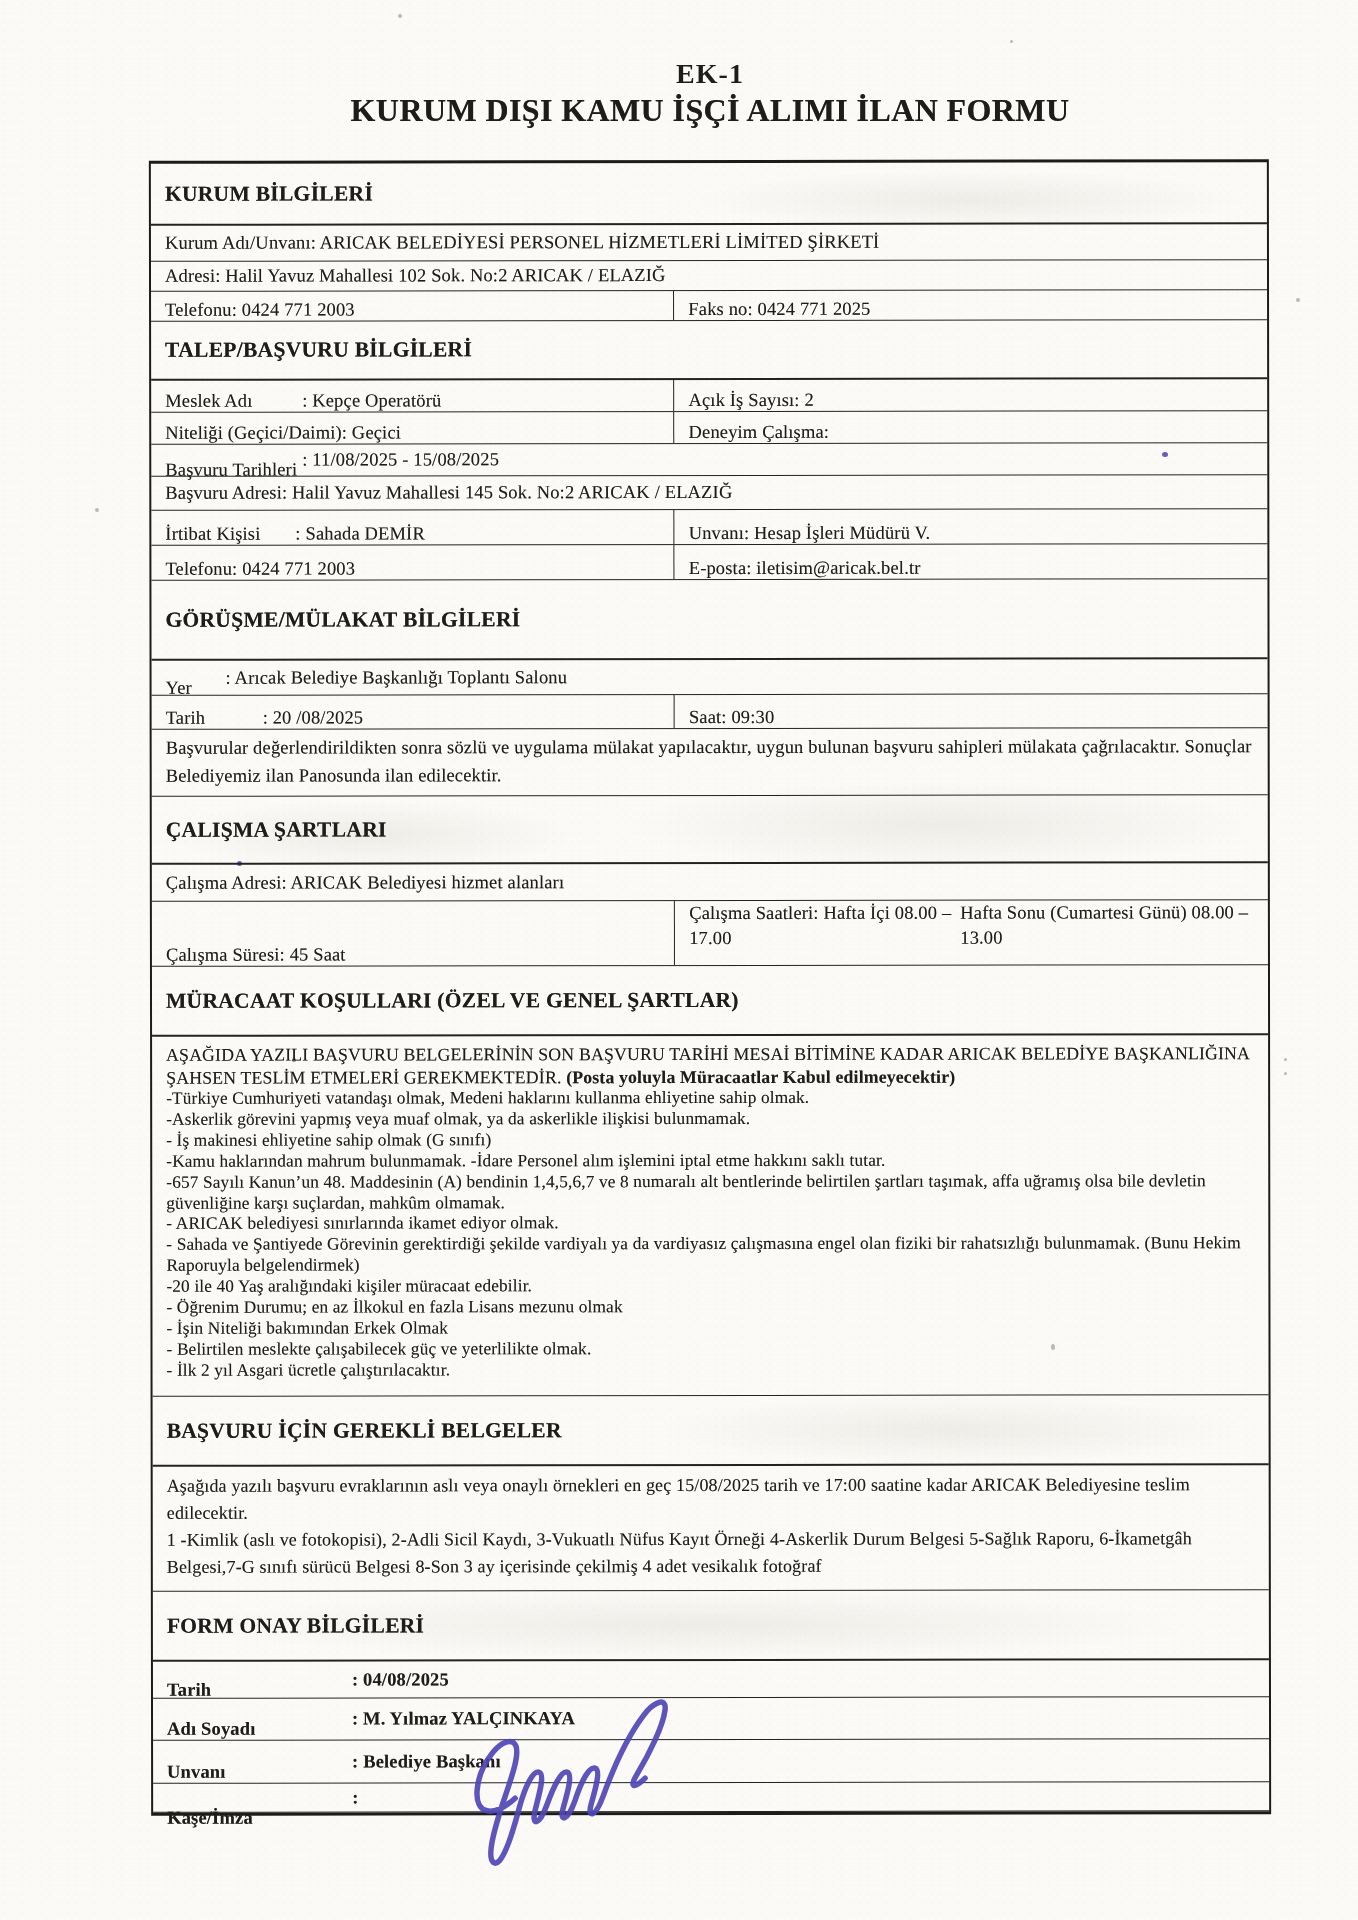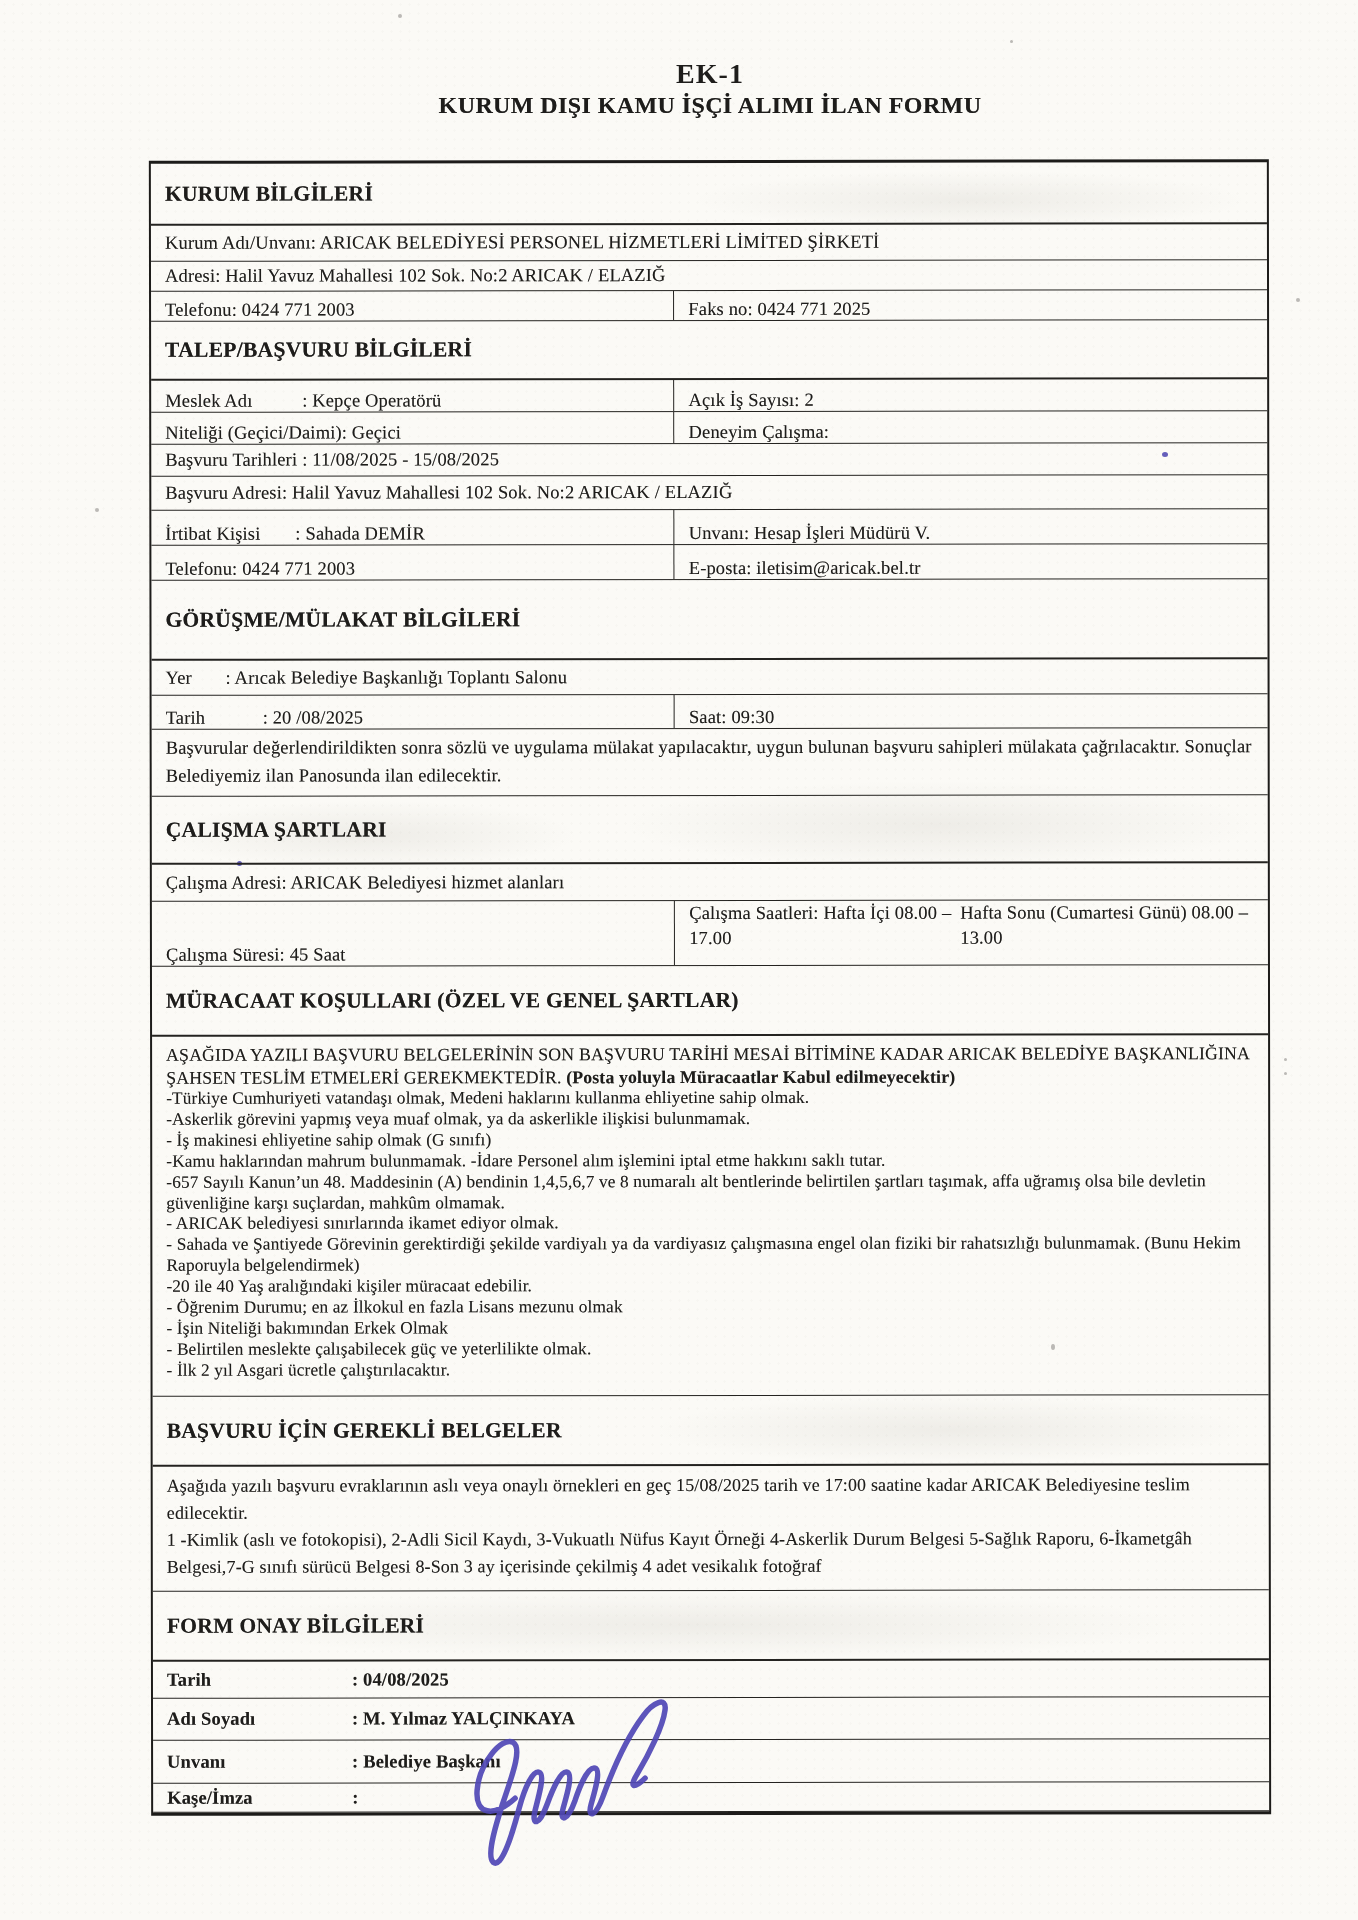--- a/index.html
+++ b/index.html
@@ -20,21 +20,21 @@
   }
   
   .wash{position:absolute;pointer-events:none;border-radius:50%;
     background:radial-gradient(ellipse at center, rgba(125,118,104,0.10), rgba(125,118,104,0.0) 70%);}
   .speck{position:absolute;border-radius:50%;background:rgba(40,38,34,0.55);}
   .speck.blue{background:rgba(74,67,176,0.85);}
   .speck.faint{background:rgba(40,38,34,0.3);}
 
   .titles{position:absolute;left:150px;top:58px;width:1120px;text-align:center;}
   .ek{font-size:28px;font-weight:700;letter-spacing:1px;}
-  .main-title{font-size:24px;font-weight:700;letter-spacing:0.4px;margin-top:2px;
+  .main-title{font-size:32px;font-weight:700;letter-spacing:0.4px;margin-top:2px;
     text-shadow:0 0 0.5px rgba(0,0,0,0.55);}
 
   .doc-table{
     position:absolute;left:150px;top:160px;width:1120px;
     border:2px solid #1d1c1a;border-top-width:3px;border-bottom-width:3px;
     transform:rotate(-0.08deg);
     box-sizing:border-box;
     background:transparent;
   }
   .t-row{
@@ -50,21 +50,21 @@
   .sec-head{
     font-size:21.5px;font-weight:700;letter-spacing:0.3px;
     align-items:center;
     text-shadow:0 0 0.6px rgba(0,0,0,0.6);
   }
   .two-col{padding:0;}
   .two-col .cell{box-sizing:border-box;padding:0 14px;height:100%;display:flex;align-items:flex-end;}
   .two-col .cell.left{width:46.8%;}
   .two-col .cell.right{width:53.2%;border-left:1.8px solid #242320;}
   .two-col .cell.right.multiline{flex-direction:row;align-items:flex-start;justify-content:center;line-height:1.35;}
-  .lbl{display:inline-block;}
+  .lbl{display:inline-block;margin-top:20px;}
   .w137{min-width:137px;}
   .w60{min-width:60px;}
   .w97{min-width:97px;}
   .w185{min-width:185px;}
   .block{display:block;align-items:flex-start;padding-top:5px;padding-bottom:6px;line-height:1.52;}
   .tight{line-height:1.22;}
   .muracaat-block p{margin:0;padding:0;line-height:20.9px;font-size:17.3px;}
   .muracaat-block .intro{line-height:22.5px;font-size:17.8px;}
   .belgeler-block p{margin:0;line-height:27px;font-size:18px;}
   .bold{font-weight:700;}
@@ -145,21 +145,21 @@
         </div>
       <div class="cell right">
           <span>Deneyim Çalışma:</span>
         </div>
     </div>
     <div class="t-row" style="height:32px;">
       <span class="lbl w137">Başvuru Tarihleri</span>
       <span>: 11/08/2025 - 15/08/2025</span>
     </div>
     <div class="t-row" style="height:34px;">
-      <span>Başvuru Adresi: Halil Yavuz Mahallesi 102 Sok. No:2  ARICAK / ELAZIĞ</span>
+      <span>Başvuru Adresi: Halil Yavuz Mahallesi 145 Sok. No:2  ARICAK / ELAZIĞ</span>
     </div>
     <div class="t-row two-col" style="height:35px;">
       <div class="cell left">
         <span class="lbl" style="min-width:130px;">İrtibat Kişisi</span>
         <span>: Sahada DEMİR</span>
       </div>
       <div class="cell right">
           <span>Unvanı: Hesap İşleri Müdürü V.</span>
         </div>
     </div>

